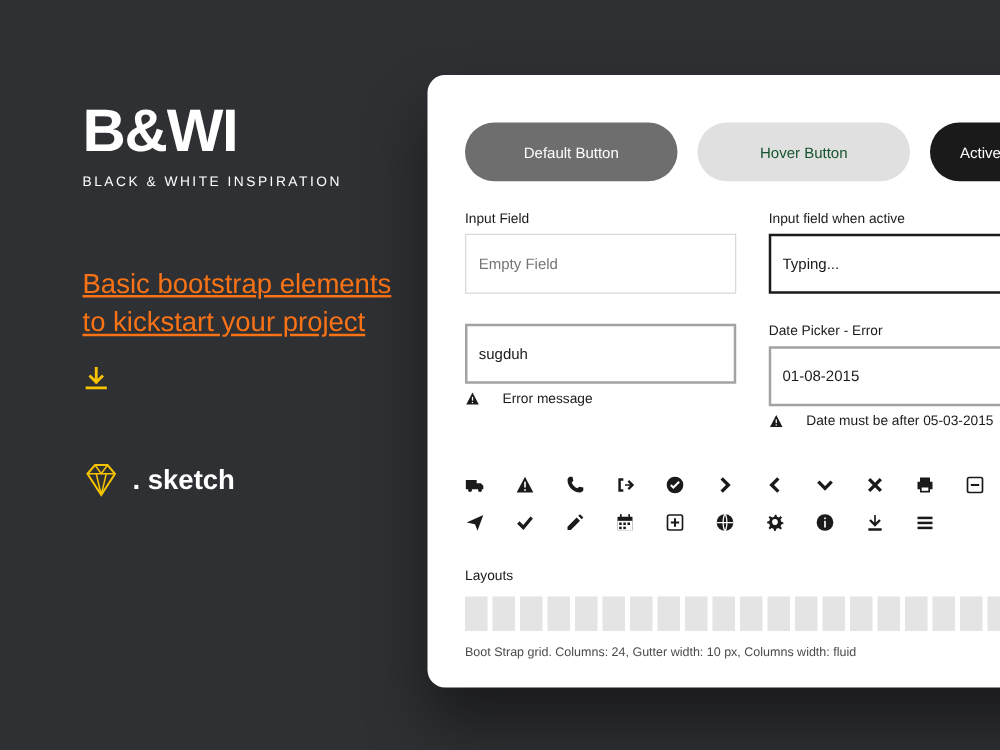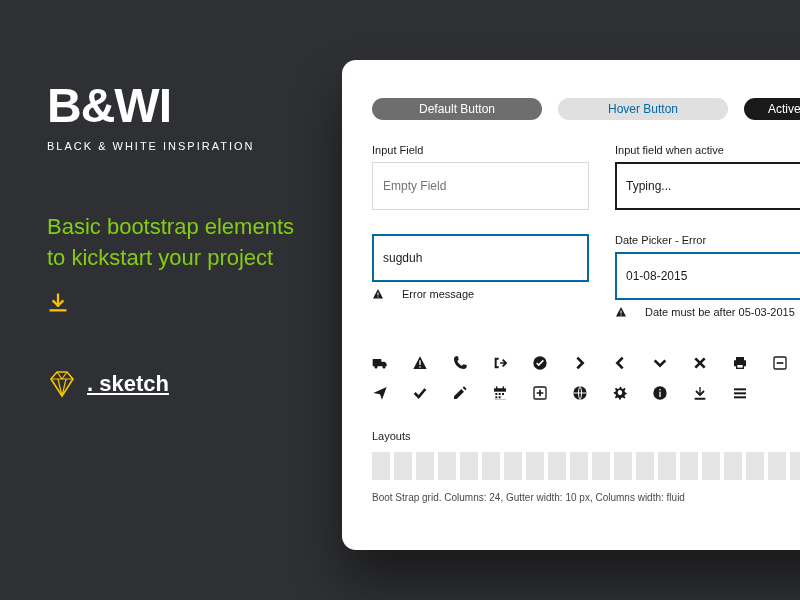--- a/index.html
+++ b/index.html
@@ -7,53 +7,53 @@
     background: #2f3033;
     font-family: "Helvetica Neue", Helvetica, Arial, sans-serif;
     width: 800px;
     height: 600px;
     overflow: hidden;
     position: relative;
     -webkit-font-smoothing: antialiased;
   }
   .left {
     position: absolute;
-    left: 47px;
+    left: 66px;
     top: 82px;
     color: #fff;
     width: 250px;
   }
   .logo-title {
     font-size: 48px;
     font-weight: 900;
     letter-spacing: -1px;
     line-height: 1;
   }
   .logo-sub {
     font-size: 11px;
     letter-spacing: 2px;
     font-weight: 400;
     margin-top: 10px;
   }
   .tagline {
     margin-top: 60px;
     font-size: 22px;
     line-height: 1.4;
-    color: #84cc16;
+    color: #f97316;
     font-weight: 400;
+    text-decoration: underline;
   }
   .dl-icon {
     margin-top: 18px;
     color: #f6c500;
   }
   .sketch-row {
     margin-top: 56px;
     display: flex;
     align-items: center;
-    text-decoration: underline;
   }
   .sketch-label {
     color: #fff;
     font-size: 22px;
     font-weight: 600;
     margin-left: 10px;
   }
 
   .panel {
     position: absolute;
@@ -65,33 +65,33 @@
     border-radius: 14px 0 0 14px;
     padding: 38px 30px 24px 30px;
     box-shadow: 0 30px 50px rgba(0,0,0,0.45);
   }
   .btn-row {
     display: flex;
     gap: 16px;
     align-items: center;
   }
   .btn {
-    height: 22px;
+    height: 47px;
     min-width: 170px;
     border-radius: 999px;
     font-size: 12px;
     display: flex;
     align-items: center;
     justify-content: center;
     border: none;
     cursor: pointer;
     flex-shrink: 0;
   }
   .btn-default { background:#6e6e6e; color:#fff; }
-  .btn-hover   { background:#e0e0e0; color:#0369a1; }
+  .btn-hover   { background:#e0e0e0; color:#14532d; }
   .btn-active  { background:#1a1a1a; color:#fff; min-width: 90px; padding-left: 24px; justify-content:flex-start;}
   .field-row {
     display: flex;
     gap: 26px;
     margin-top: 24px;
   }
   .field-col { flex: 1; min-width: 0; }
   .label {
     font-size: 11px;
     color: #1a1a1a;
@@ -103,21 +103,21 @@
     width: 100%;
     height: 48px;
     border: 1px solid #d8d8d8;
     padding: 0 10px;
     font-size: 12px;
     color: #1a1a1a;
     outline: none;
   }
   .input.placeholder { color:#bdbdbd; }
   .input.active { border: 2px solid #1a1a1a; padding: 0 9px; }
-  .input.error  { border: 2px solid #0369a1; padding: 0 9px; }
+  .input.error  { border: 2px solid #a3a3a3; padding: 0 9px; }
   .err-msg {
     display:flex;
     align-items:center;
     font-size:11px;
     color:#1a1a1a;
     margin-top:6px;
     gap:18px;
   }
   .icons {
     margin-top: 30px;

